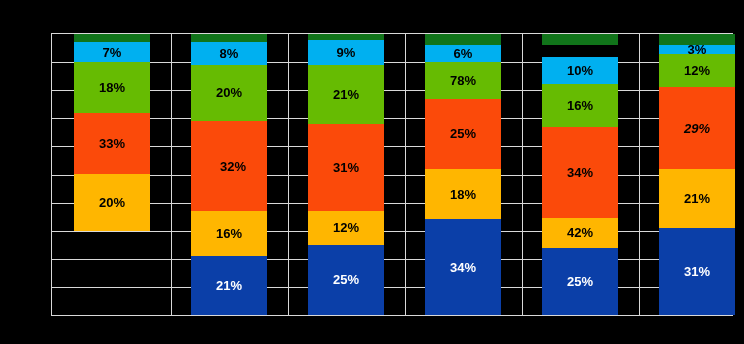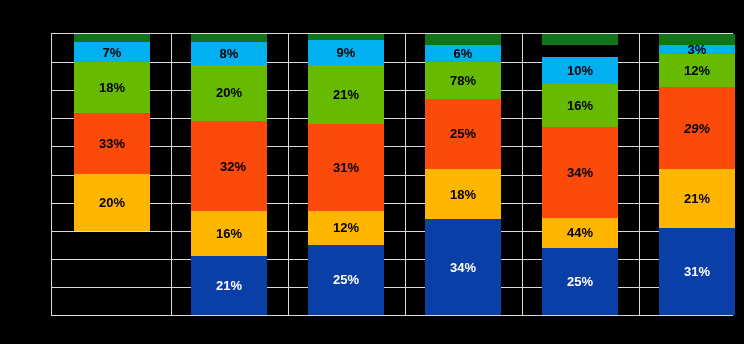--- a/index.html
+++ b/index.html
@@ -181,21 +181,21 @@
           <div class="bar-segment" style="height: 28.1px; background: rgb(0, 176, 240); margin-top: 12px;">
             <span class="seg-label dark" style="color: rgb(0, 0, 0);">10%</span>
           </div>
           <div class="bar-segment" style="height: 44.96px; background: rgb(102, 187, 2);">
             <span class="seg-label dark" style="color: rgb(0, 0, 0);">16%</span>
           </div>
           <div class="bar-segment" style="height: 95.54px; background: rgb(251, 74, 10);">
             <span class="seg-label dark" style="color: rgb(0, 0, 0);">34%</span>
           </div>
           <div class="bar-segment" style="height: 30.91px; background: rgb(255, 182, 0);">
-            <span class="seg-label dark" style="color: rgb(0, 0, 0);">44%</span>
+            <span class="seg-label dark" style="color: rgb(0, 0, 0);">42%</span>
           </div>
           <div class="bar-segment" style="height: 70.25px; background: rgb(11, 63, 168);">
             <span class="seg-label light" style="color: rgb(255, 255, 255);">25%</span>
           </div>
         </div>
         <div class="bar" style="left: 607px; width: 76px;">
           <div class="bar-segment" style="height: 11.24px; background: rgb(17, 116, 26);"></div>
           <div class="bar-segment" style="height: 8.43px; background: rgb(0, 176, 240);">
             <span class="seg-label dark" style="color: rgb(0, 0, 0);">3%</span>
           </div>

